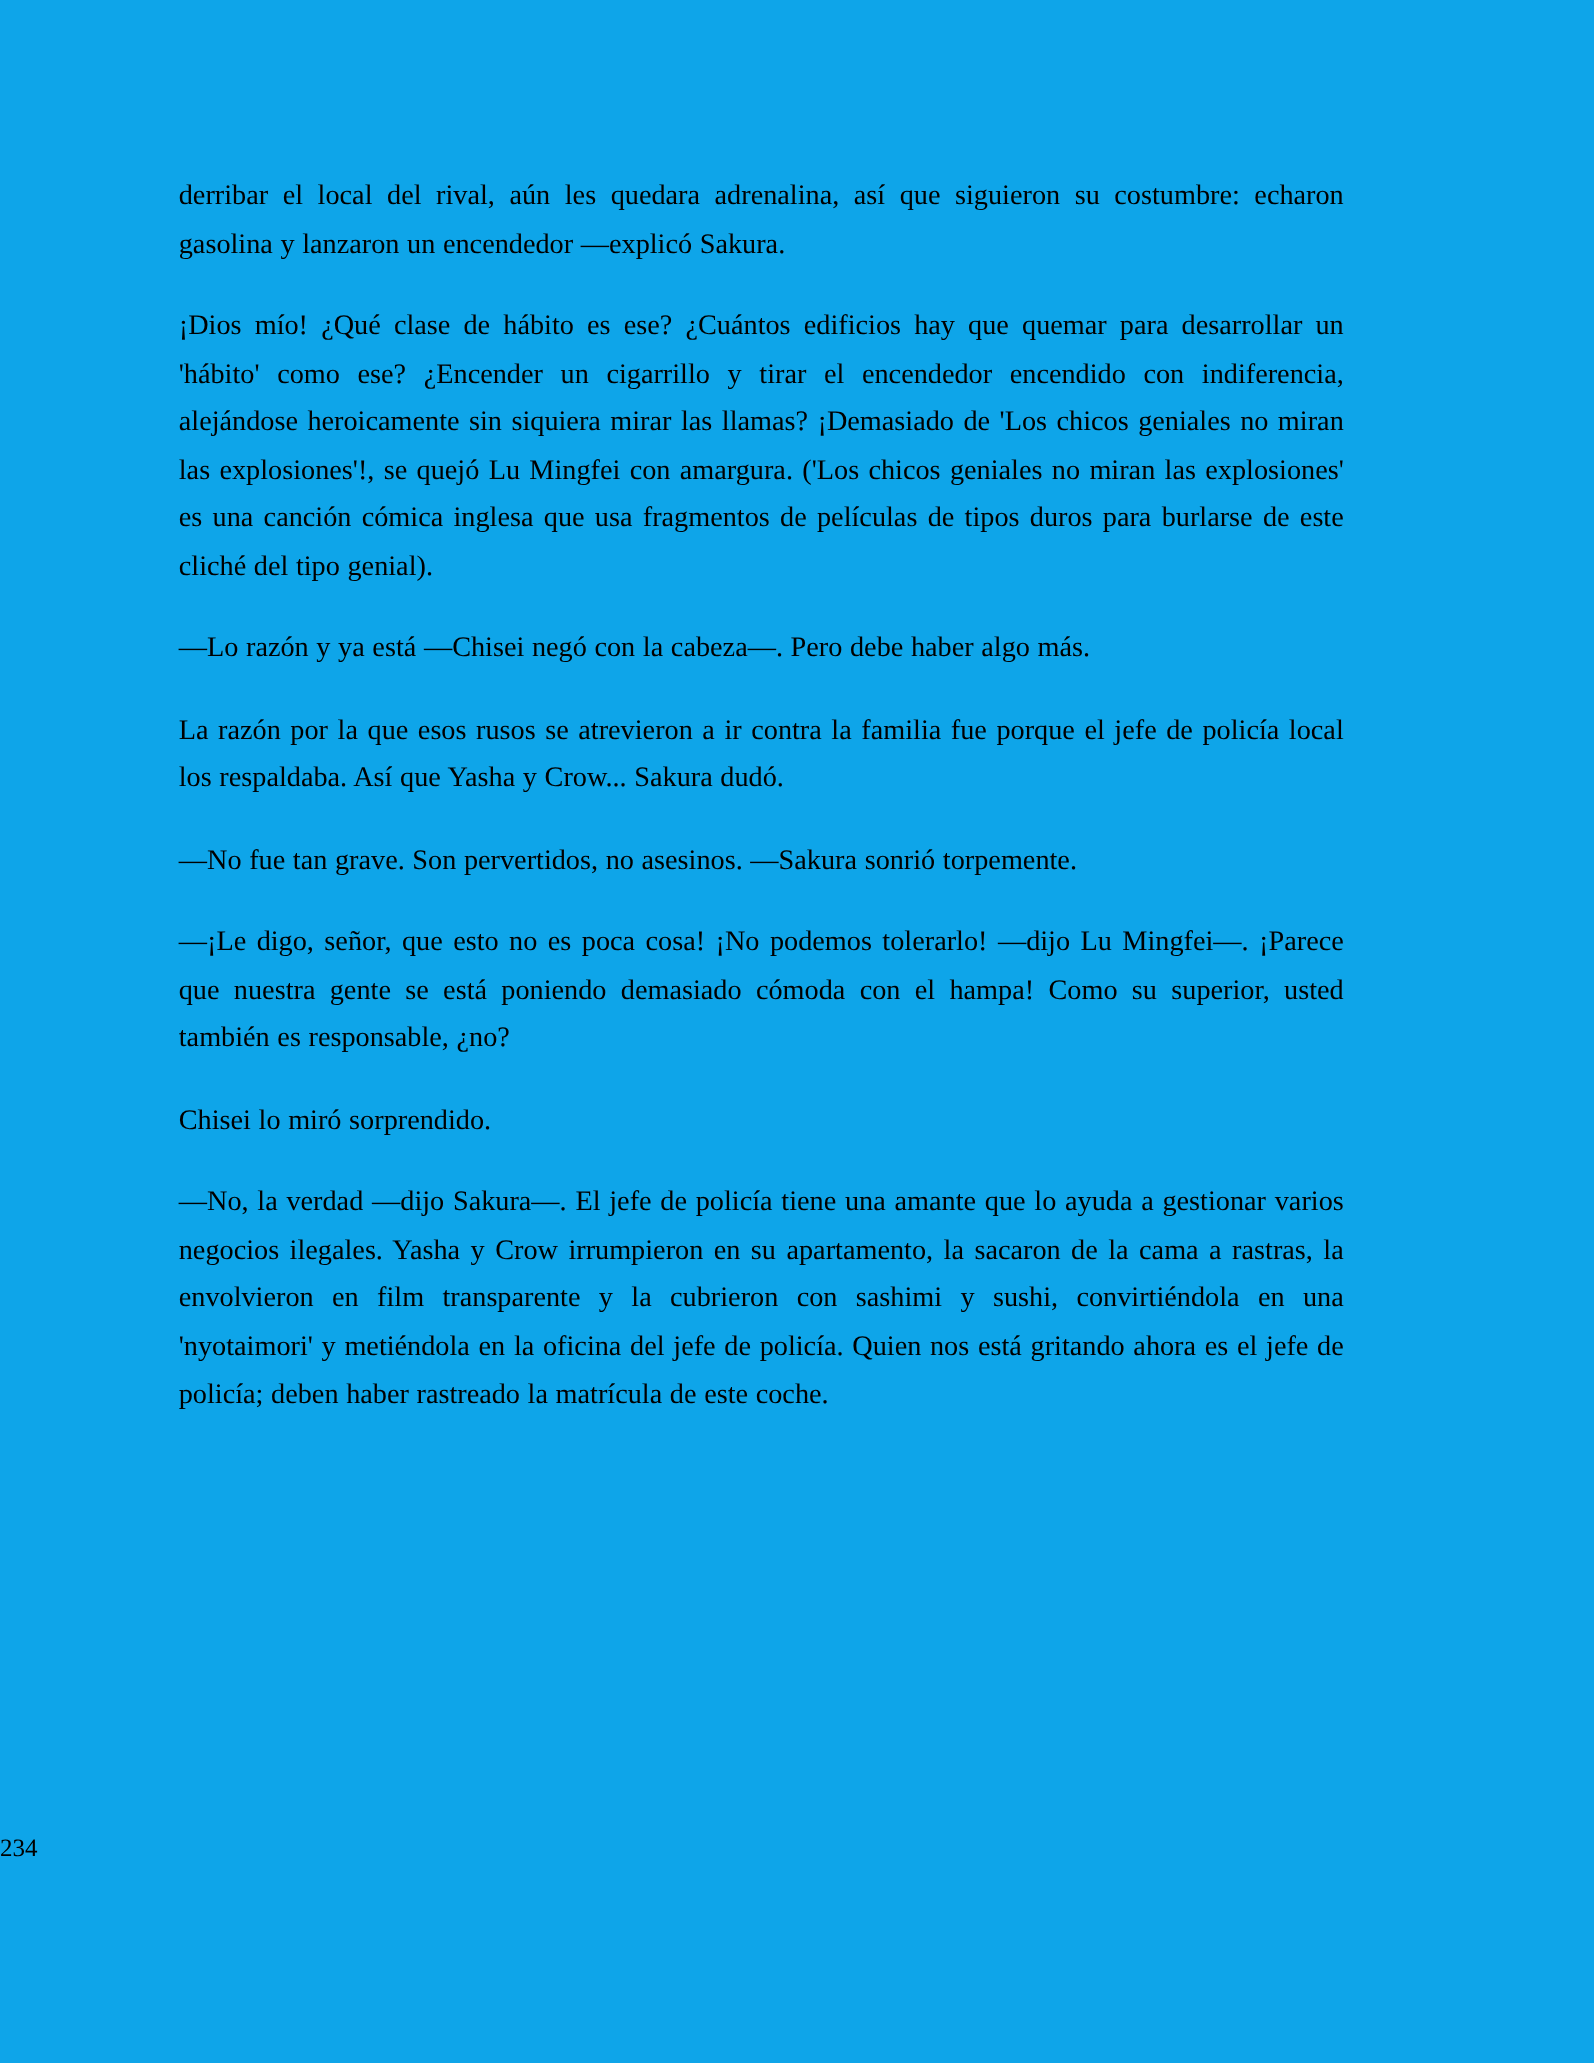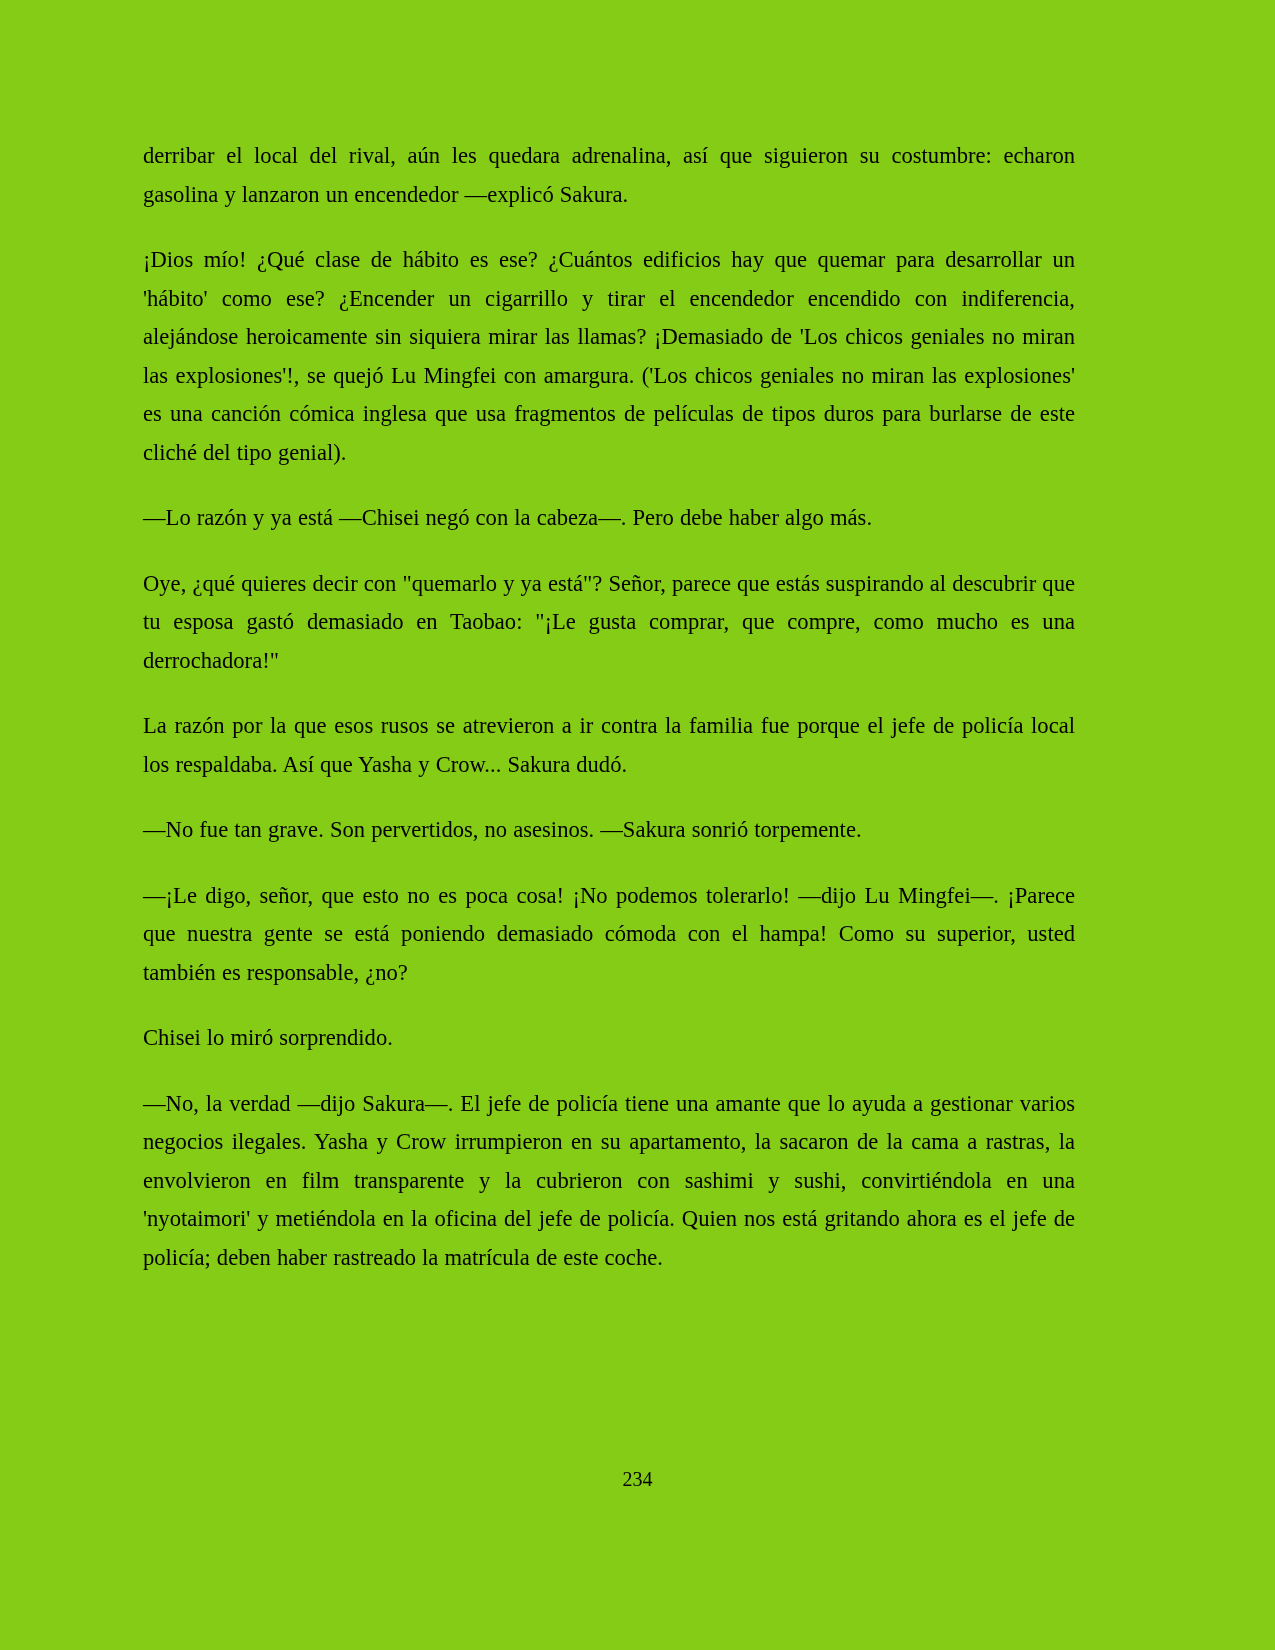--- a/index.html
+++ b/index.html
@@ -14,21 +14,21 @@
     font-family: "Liberation Serif", "DejaVu Serif", serif;
     color: #000000;
     overflow: hidden;
   }
   .page {
     position: absolute;
     top: 0;
     left: 0;
     width: 1275px;
     height: 1650px;
-    background: #84cc16;
+    background: #0ea5e9;
     box-sizing: border-box;
   }
   .content {
     position: absolute;
     left: 143px;
     top: 137px;
     width: 932px;
   }
   .para {
     font-size: 22.6px;
@@ -40,35 +40,33 @@
     word-spacing: 0.02em;
   }
   .para:last-child {
     margin-bottom: 16px;
   }
   .folio {
     position: absolute;
     left: 0;
     top: 1467px;
     width: 1275px;
-    text-align: center;
     font-size: 20px;
     line-height: 24px;
     font-family: "Liberation Serif", "DejaVu Serif", serif;
   }
 </style>
 </head>
 <body>
 
 <div class="page">
   <div class="content">
     <p class="para">derribar el local del rival, aún les quedara adrenalina, así que siguieron su costumbre: echaron gasolina y lanzaron un encendedor —explicó Sakura.</p>
     <p class="para">¡Dios mío! ¿Qué clase de hábito es ese? ¿Cuántos edificios hay que quemar para desarrollar un 'hábito' como ese? ¿Encender un cigarrillo y tirar el encendedor encendido con indiferencia, alejándose heroicamente sin siquiera mirar las llamas? ¡Demasiado de 'Los chicos geniales no miran las explosiones'!, se quejó Lu Mingfei con amargura. ('Los chicos geniales no miran las explosiones' es una canción cómica inglesa que usa fragmentos de películas de tipos duros para burlarse de este cliché del tipo genial).</p>
     <p class="para">—Lo razón y ya está —Chisei negó con la cabeza—. Pero debe haber algo más.</p>
-    <p class="para">Oye, ¿qué quieres decir con "quemarlo y ya está"? Señor, parece que estás suspirando al descubrir que tu esposa gastó demasiado en Taobao: "¡Le gusta comprar, que compre, como mucho es una derrochadora!"</p>
     <p class="para">La razón por la que esos rusos se atrevieron a ir contra la familia fue porque el jefe de policía local los respaldaba. Así que Yasha y Crow... Sakura dudó.</p>
     <p class="para">—No fue tan grave. Son pervertidos, no asesinos. —Sakura sonrió torpemente.</p>
     <p class="para">—¡Le digo, señor, que esto no es poca cosa! ¡No podemos tolerarlo! —dijo Lu Mingfei—. ¡Parece que nuestra gente se está poniendo demasiado cómoda con el hampa! Como su superior, usted también es responsable, ¿no?</p>
     <p class="para">Chisei lo miró sorprendido.</p>
     <p class="para">—No, la verdad —dijo Sakura—. El jefe de policía tiene una amante que lo ayuda a gestionar varios negocios ilegales. Yasha y Crow irrumpieron en su apartamento, la sacaron de la cama a rastras, la envolvieron en film transparente y la cubrieron con sashimi y sushi, convirtiéndola en una 'nyotaimori' y metiéndola en la oficina del jefe de policía. Quien nos está gritando ahora es el jefe de policía; deben haber rastreado la matrícula de este coche.</p>
   </div>
   <div class="folio">234</div>
 </div>
 
 </body></html>

